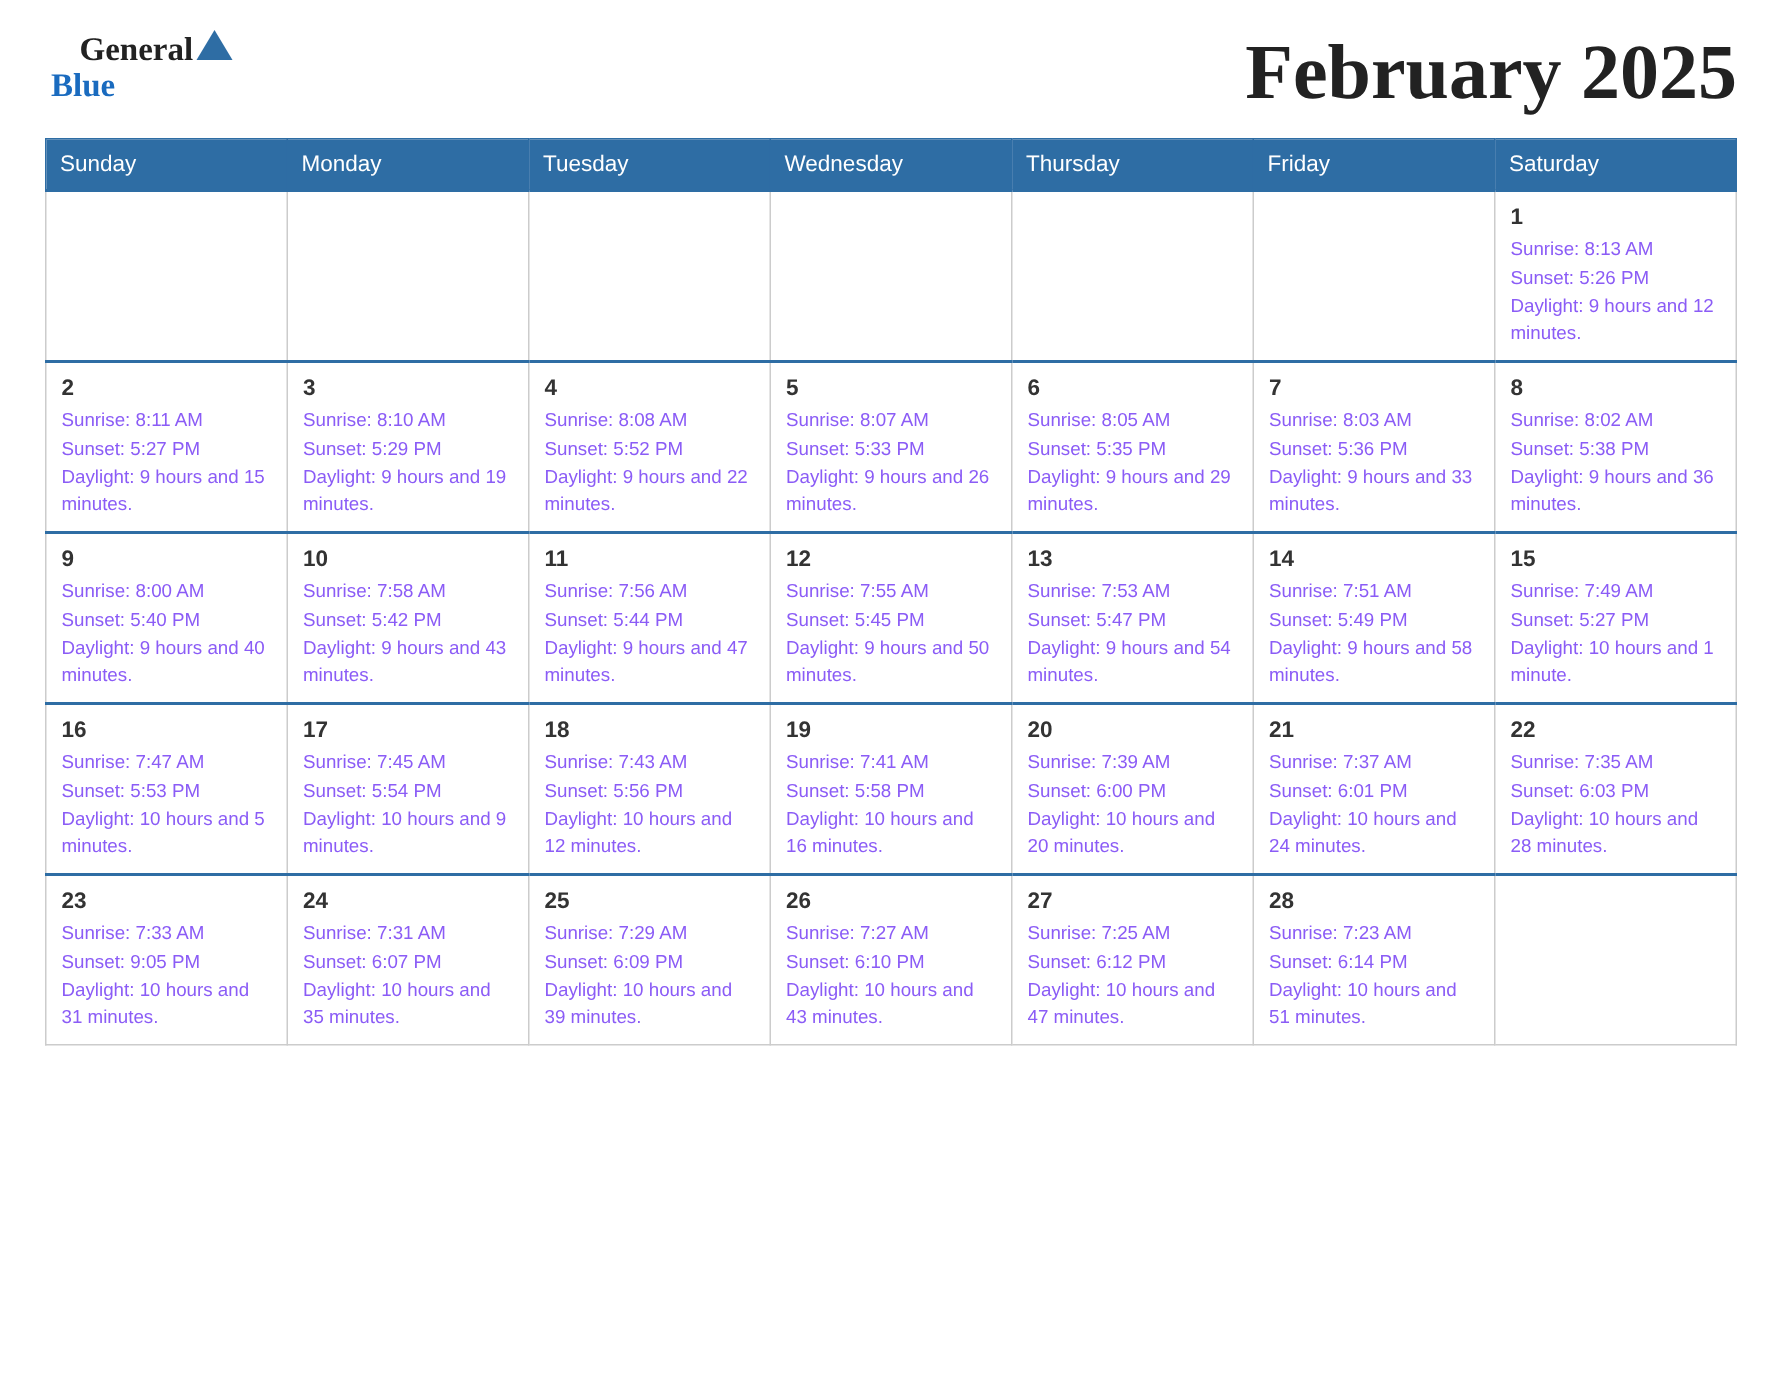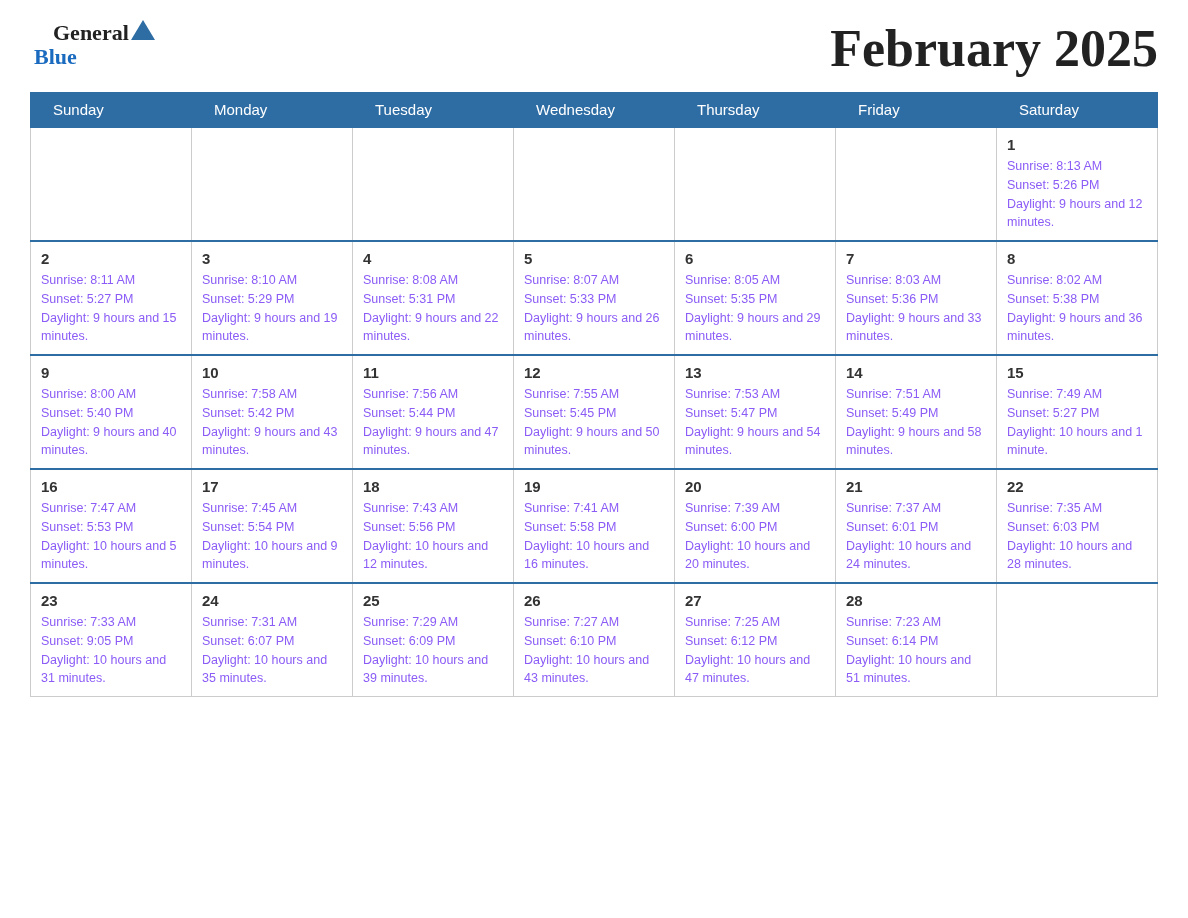--- a/index.html
+++ b/index.html
@@ -55,21 +55,21 @@
     .calendar {
       width: 100%;
       border-collapse: collapse;
       margin-top: 15px;
     }
     .calendar th {
       background-color: #2e6da4;
       color: #fff;
       font-size: 15px;
       font-weight: normal;
-      padding: 8px 22px;
+      padding: 8px 9px;
       text-align: left;
       border: 1px solid #2e6da4;
     }
     .calendar td {
       vertical-align: top;
       padding: 8px 10px;
       border: 1px solid #ccc;
       width: calc(100% / 7);
       min-height: 100px;
       font-size: 13px;
@@ -158,21 +158,21 @@
         </td>
         <td>
           <span class="day-number">3</span>
           <div class="day-info">Sunrise: 8:10 AM
 Sunset: 5:29 PM
 Daylight: 9 hours and 19 minutes.</div>
         </td>
         <td>
           <span class="day-number">4</span>
           <div class="day-info">Sunrise: 8:08 AM
-Sunset: 5:31 PM
+Sunset: 5:52 PM
 Daylight: 9 hours and 22 minutes.</div>
         </td>
         <td>
           <span class="day-number">5</span>
           <div class="day-info">Sunrise: 8:07 AM
 Sunset: 5:33 PM
 Daylight: 9 hours and 26 minutes.</div>
         </td>
         <td>
           <span class="day-number">6</span>

